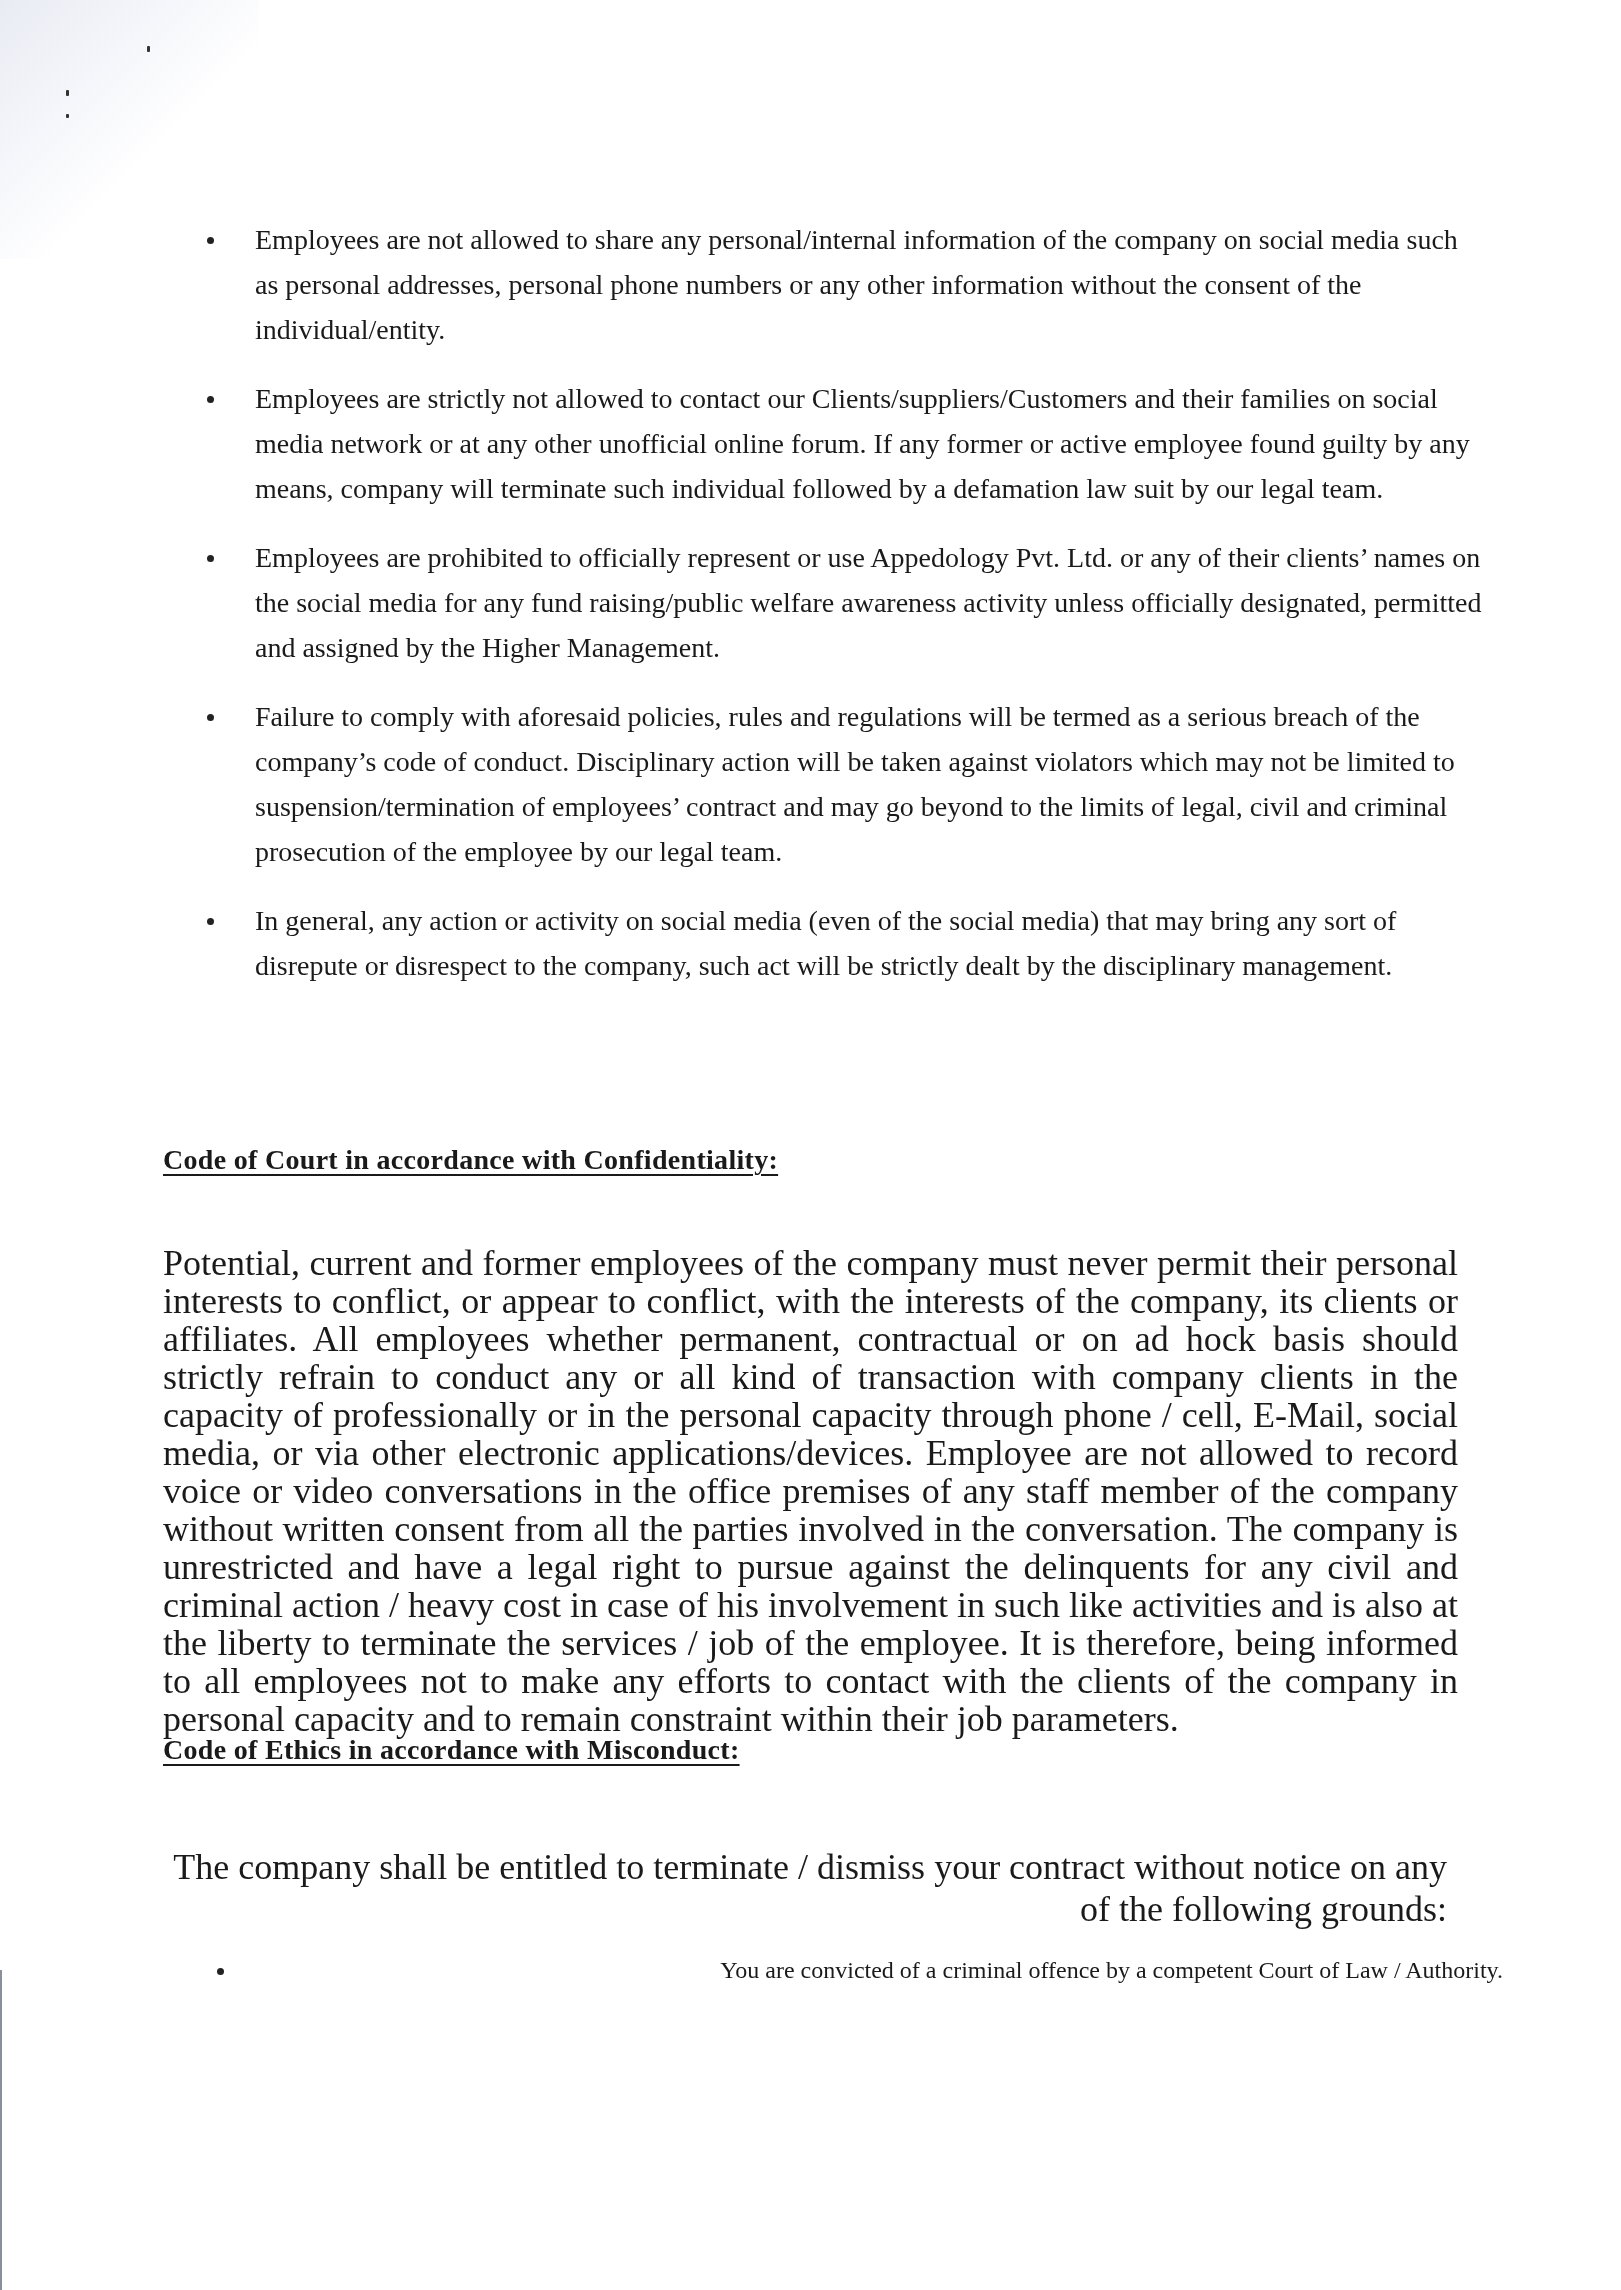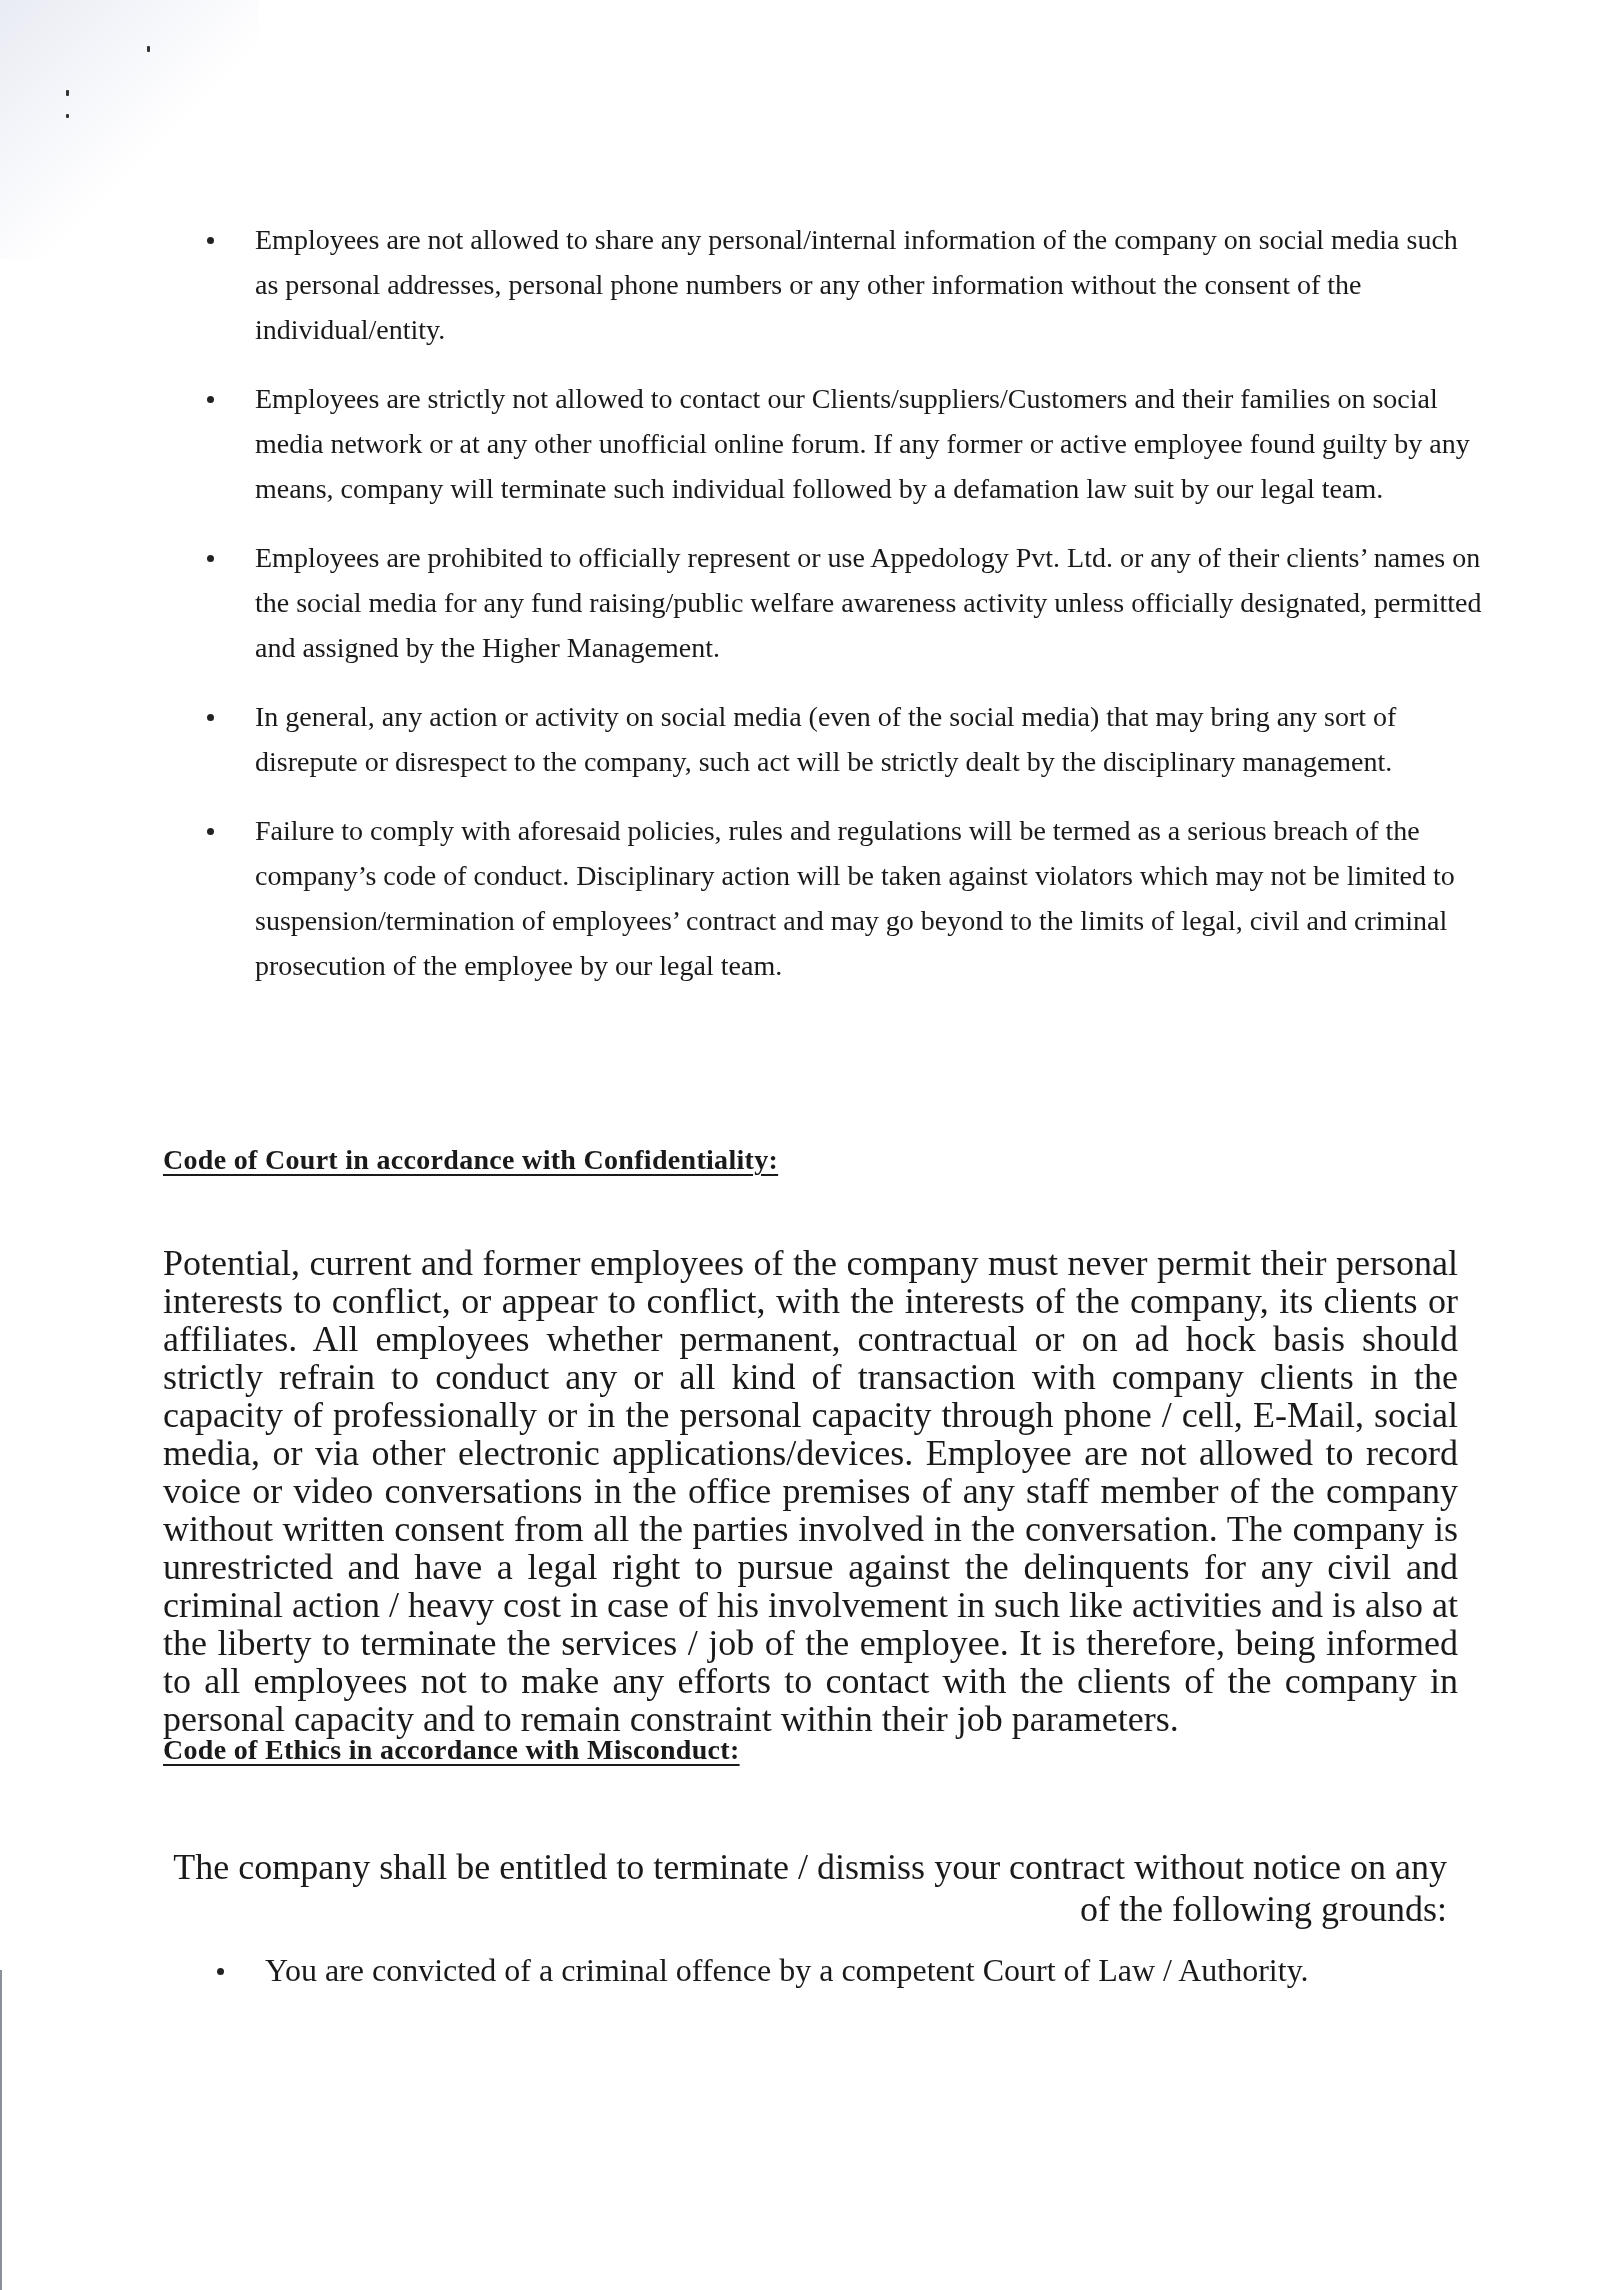--- a/index.html
+++ b/index.html
@@ -37,21 +37,21 @@
   .h2 { top: 1734px; }
 
   .para {
     position: absolute; left: 163px; width: 1295px;
     font-size: 36px; line-height: 38px; text-align: justify;
     margin: 0;
   }
   .p1 { top: 1244px; }
   .p2 { top: 1846px; text-align: right; line-height: 42px; width: 1284px; }
   .b2 { top: 1948px; left: 209px; }
-  .b2 li { font-size: 32px; }
+  .b2 li { font-size: 24px; text-align: right; }
 </style>
 </head>
 <body>
 
 <div class="page">
   <div class="scan-shade"></div>
   <div class="scan-edge"></div>
   <div class="speck" style="left:147px;top:46px;"></div>
   <div class="speck" style="left:66px;top:90px;"></div>
   <div class="speck" style="left:66px;top:114px;height:4px;"></div>
@@ -64,25 +64,25 @@
     <li>
       <span class="dot"></span>
       <span>Employees are strictly not allowed to contact our Clients/suppliers/Customers and their families on social media network or at any other unofficial online forum. If any former or active employee found guilty by any means, company will terminate such individual followed by a defamation law suit by our legal team.</span>
     </li>
     <li>
       <span class="dot"></span>
       <span>Employees are prohibited to officially represent or use Appedology Pvt. Ltd. or any of their clients’ names on the social media for any fund raising/public welfare awareness activity unless officially designated, permitted and assigned by the Higher Management.</span>
     </li>
     <li>
       <span class="dot"></span>
-      <span>In general, any action or activity on social media (even of the social media) that may bring any sort of disrepute or disrespect to the company, such act will be strictly dealt by the disciplinary management.</span>
+      <span>Failure to comply with aforesaid policies, rules and regulations will be termed as a serious breach of the company’s code of conduct. Disciplinary action will be taken against violators which may not be limited to suspension/termination of employees’ contract and may go beyond to the limits of legal, civil and criminal prosecution of the employee by our legal team.</span>
     </li>
     <li>
       <span class="dot"></span>
-      <span>Failure to comply with aforesaid policies, rules and regulations will be termed as a serious breach of the company’s code of conduct. Disciplinary action will be taken against violators which may not be limited to suspension/termination of employees’ contract and may go beyond to the limits of legal, civil and criminal prosecution of the employee by our legal team.</span>
+      <span>In general, any action or activity on social media (even of the social media) that may bring any sort of disrepute or disrespect to the company, such act will be strictly dealt by the disciplinary management.</span>
     </li>
   </ul>
 
   <div class="heading h1">Code of Court in accordance with Confidentiality:</div>
   <p class="para p1">Potential, current and former employees of the company must never permit their personal interests to conflict, or appear to conflict, with the interests of the company, its clients or affiliates. All employees whether permanent, contractual or on ad hock basis should strictly refrain to conduct any or all kind of transaction with company clients in the capacity of professionally or in the personal capacity through phone / cell, E-Mail, social media, or via other electronic applications/devices. Employee are not allowed to record voice or video conversations in the office premises of any staff member of the company without written consent from all the parties involved in the conversation. The company is unrestricted and have a legal right to pursue against the delinquents for any civil and criminal action / heavy cost in case of his involvement in such like activities and is also at the liberty to terminate the services / job of the employee. It is therefore, being informed to all employees not to make any efforts to contact with the clients of the company in personal capacity and to remain constraint within their job parameters.</p>
 
   <div class="heading h2">Code of Ethics in accordance with Misconduct:</div>
   <p class="para p2">The company shall be entitled to terminate / dismiss your contract without notice on any of the following grounds:</p>
 
   <ul class="bullets b2">

